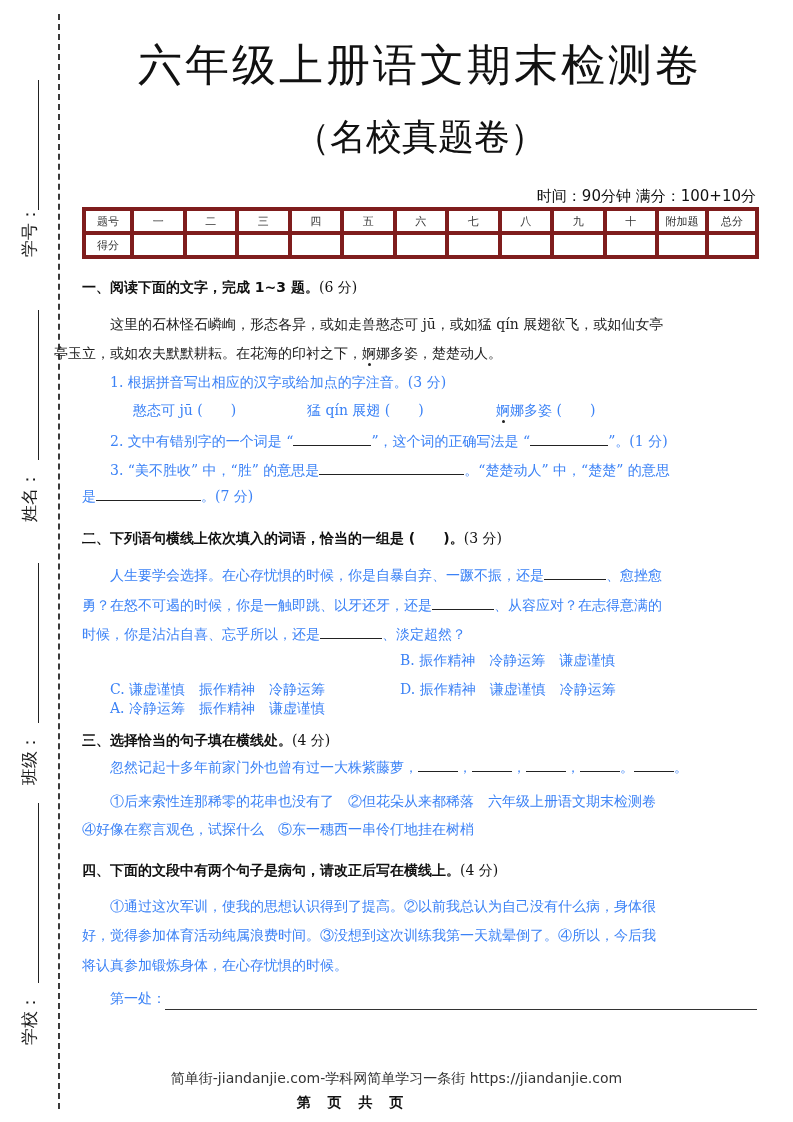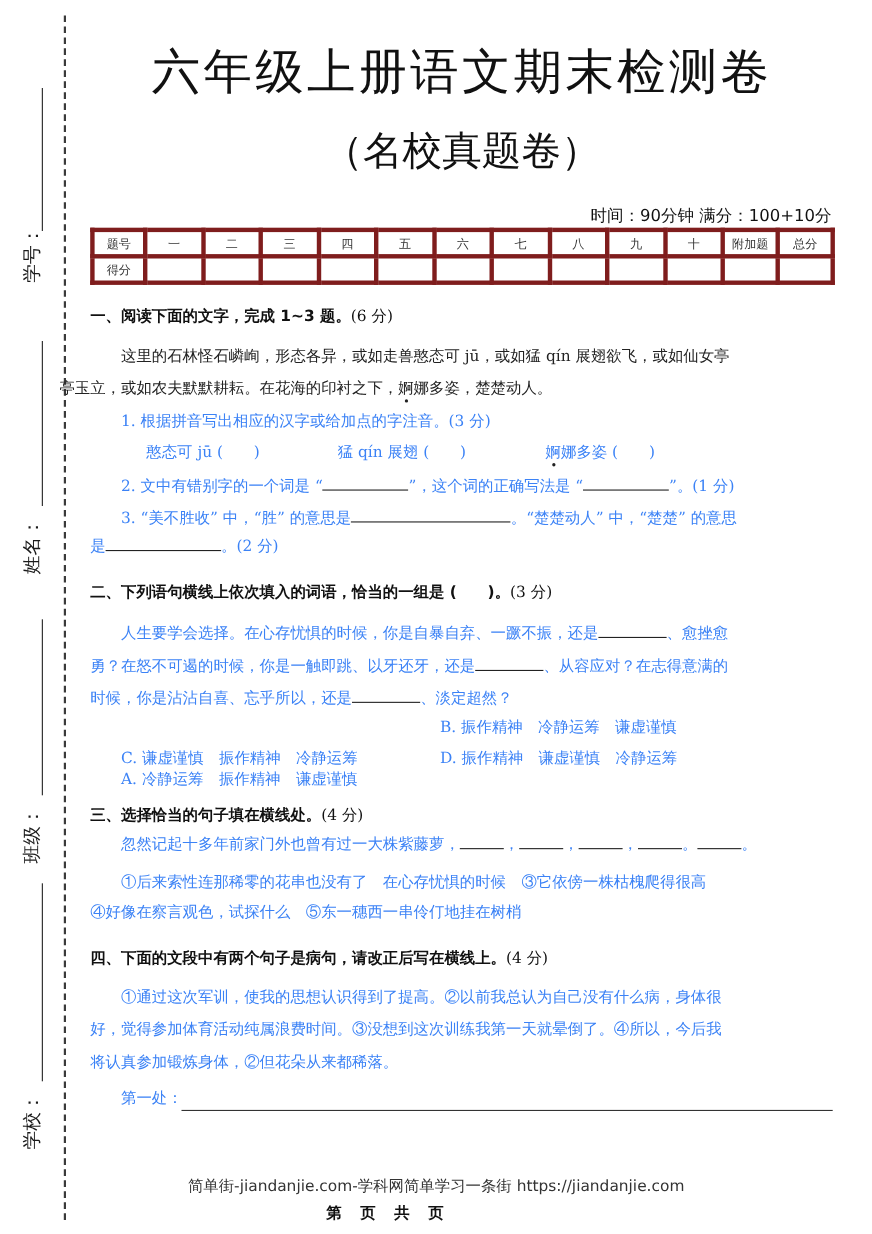--- a/index.html
+++ b/index.html
@@ -112,21 +112,21 @@
 <div class="line-text" style="left:496px;top:402px;">
   <span class="dot-mark">婀</span><span>娜多姿 (　　)</span>
 </div>
 <div class="line-text" style="left:110px;top:432px;">
   <span>2. 文中有错别字的一个词是 “</span><span class="blank" style="width:78px"></span><span>”，这个词的正确写法是 “</span><span class="blank" style="width:78px"></span><span>”。(1 分)</span>
 </div>
 <div class="line-text" style="left:110px;top:461px;">
   <span>3. “美不胜收” 中，“胜” 的意思是</span><span class="blank" style="width:145px"></span><span>。“楚楚动人” 中，“楚楚” 的意思</span>
 </div>
 <div class="line-text" style="left:82px;top:487px;">
-  <span>是</span><span class="blank" style="width:105px"></span><span>。(2 分)</span>
+  <span>是</span><span class="blank" style="width:105px"></span><span>。(7 分)</span>
 </div>
 
 <div class="section-title" style="top:530px;">
   <span>二、下列语句横线上依次填入的词语，恰当的一组是 (　　)。</span><span class="pts">(3 分)</span>
 </div>
 <div class="line-text" style="left:110px;top:566px;">
   <span>人生要学会选择。在心存忧惧的时候，你是自暴自弃、一蹶不振，还是</span><span class="blank" style="width:62px"></span><span>、愈挫愈</span>
 </div>
 <div class="line-text" style="left:82px;top:596px;">
   <span>勇？在怒不可遏的时候，你是一触即跳、以牙还牙，还是</span><span class="blank" style="width:62px"></span><span>、从容应对？在志得意满的</span>
@@ -138,26 +138,26 @@
 <div class="line-text" style="left:400px;top:652px;">B. 振作精神　冷静运筹　谦虚谨慎</div>
 <div class="line-text" style="left:110px;top:681px;">C. 谦虚谨慎　振作精神　冷静运筹</div>
 <div class="line-text" style="left:400px;top:681px;">D. 振作精神　谦虚谨慎　冷静运筹</div>
 
 <div class="section-title" style="top:732px;">
   <span>三、选择恰当的句子填在横线处。</span><span class="pts">(4 分)</span>
 </div>
 <div class="line-text" style="left:110px;top:758px;">
   <span>忽然记起十多年前家门外也曾有过一大株紫藤萝，</span><span class="blank" style="width:40px"></span>，<span class="blank" style="width:40px"></span>，<span class="blank" style="width:40px"></span>，<span class="blank" style="width:40px"></span>。<span class="blank" style="width:40px"></span>。
 </div>
-<div class="line-text" style="left:110px;top:793px;">①后来索性连那稀零的花串也没有了　在心存忧惧的时候　③它依傍一株枯槐爬得很高</div>
+<div class="line-text" style="left:110px;top:793px;">①后来索性连那稀零的花串也没有了　②但花朵从来都稀落　六年级上册语文期末检测卷</div>
 <div class="line-text" style="left:82px;top:821px;">④好像在察言观色，试探什么　⑤东一穗西一串伶仃地挂在树梢</div>
 
 <div class="section-title" style="top:862px;">
   <span>四、下面的文段中有两个句子是病句，请改正后写在横线上。</span><span class="pts">(4 分)</span>
 </div>
 <div class="line-text" style="left:110px;top:898px;">①通过这次军训，使我的思想认识得到了提高。②以前我总认为自己没有什么病，身体很</div>
 <div class="line-text" style="left:82px;top:927px;">好，觉得参加体育活动纯属浪费时间。③没想到这次训练我第一天就晕倒了。④所以，今后我</div>
-<div class="line-text" style="left:82px;top:957px;">将认真参加锻炼身体，②但花朵从来都稀落。</div>
+<div class="line-text" style="left:82px;top:957px;">将认真参加锻炼身体，在心存忧惧的时候。</div>
 <div class="line-text" style="left:110px;top:990px;">第一处：</div>
 <div class="answer-line"></div>
 
 <div class="footer-src">简单街-jiandanjie.com-学科网简单学习一条街 https://jiandanjie.com</div>
 <div class="footer-page">第 页 共 页</div>
 
 </body></html>

